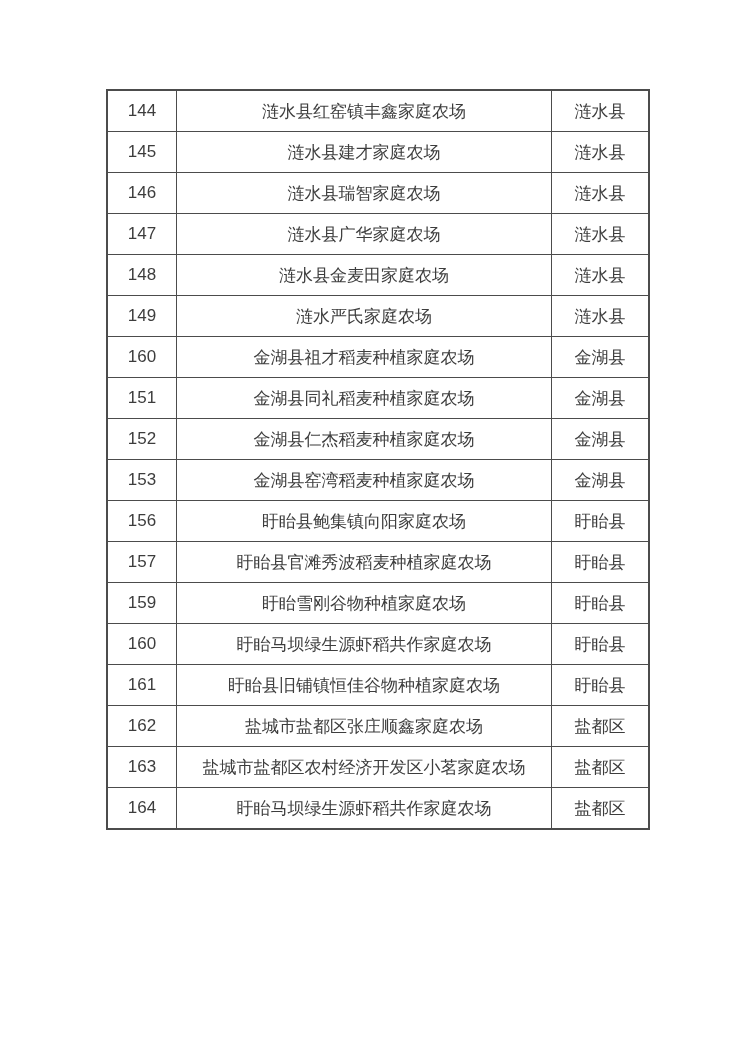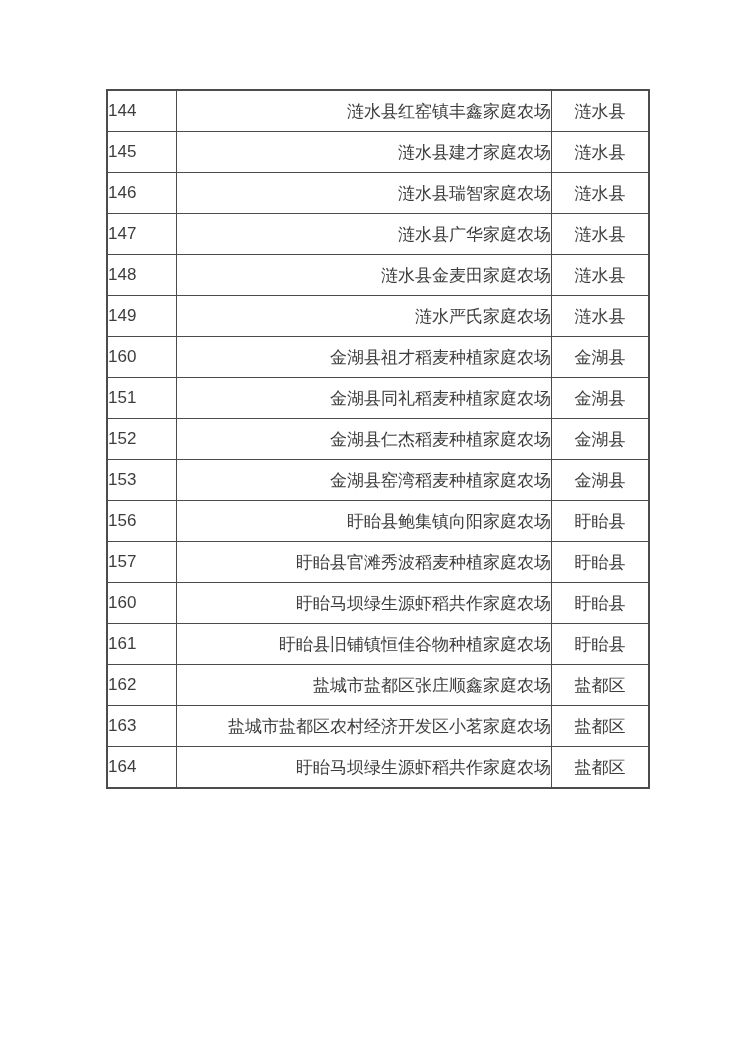--- a/index.html
+++ b/index.html
@@ -29,29 +29,29 @@
     height: 40px;
     padding: 0;
     vertical-align: middle;
     font-size: 17px;
     color: #3d3d3d;
     overflow: hidden;
     white-space: nowrap;
   }
   td.col-no {
     width: 68px;
-    text-align: left;
+    text-align: center;
     padding-right: 7px;
     font-family: "Liberation Sans", sans-serif;
     font-size: 16px;
     color: #232323;
   }
   td.col-name {
     width: 374px;
-    text-align: right;
+    text-align: center;
     padding-left: 8px;
     font-family: "Liberation Serif", serif;
   }
   td.col-county {
     width: 96px;
     text-align: center;
     padding-left: 9px;
     font-family: "Liberation Serif", serif;
   }
 </style>
@@ -129,20 +129,25 @@
     <td class="col-county">盱眙县</td>
   </tr>
 
   <tr>
     <td class="col-no">157</td>
     <td class="col-name">盱眙县官滩秀波稻麦种植家庭农场</td>
     <td class="col-county">盱眙县</td>
   </tr>
 
 
+  <tr>
+    <td class="col-no">159</td>
+    <td class="col-name">盱眙雪刚谷物种植家庭农场</td>
+    <td class="col-county">盱眙县</td>
+  </tr>
 
   <tr>
     <td class="col-no">160</td>
     <td class="col-name">盱眙马坝绿生源虾稻共作家庭农场</td>
     <td class="col-county">盱眙县</td>
   </tr>
 
   <tr>
     <td class="col-no">161</td>
     <td class="col-name">盱眙县旧铺镇恒佳谷物种植家庭农场</td>

